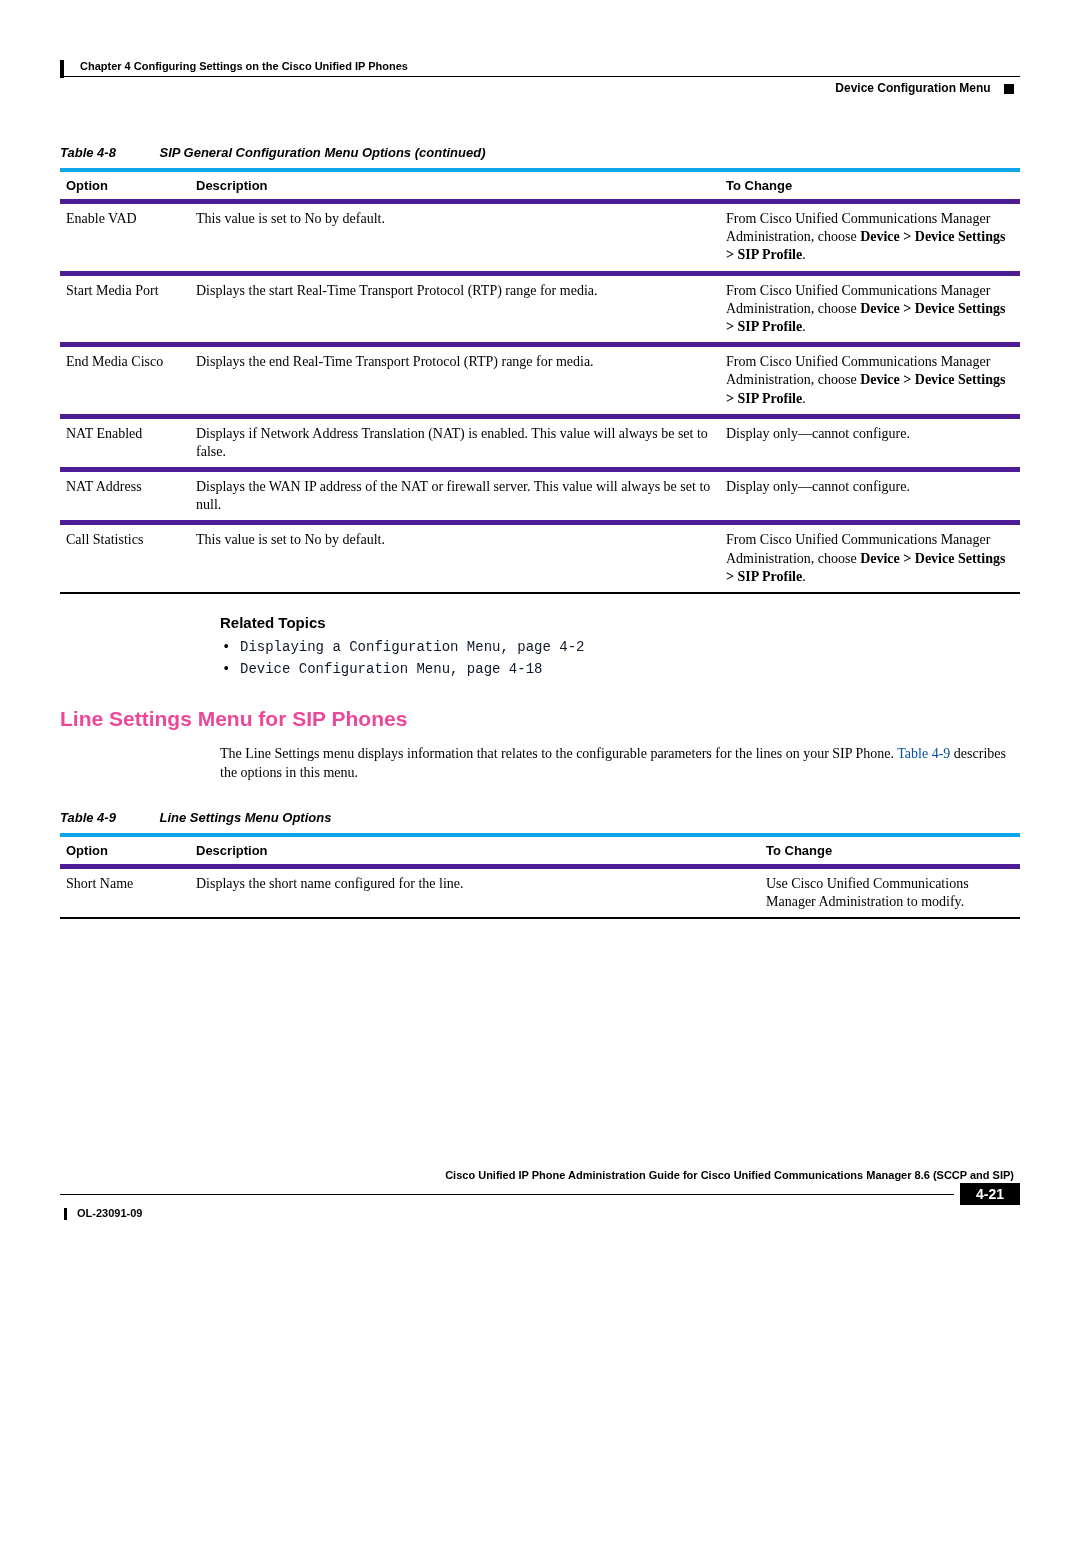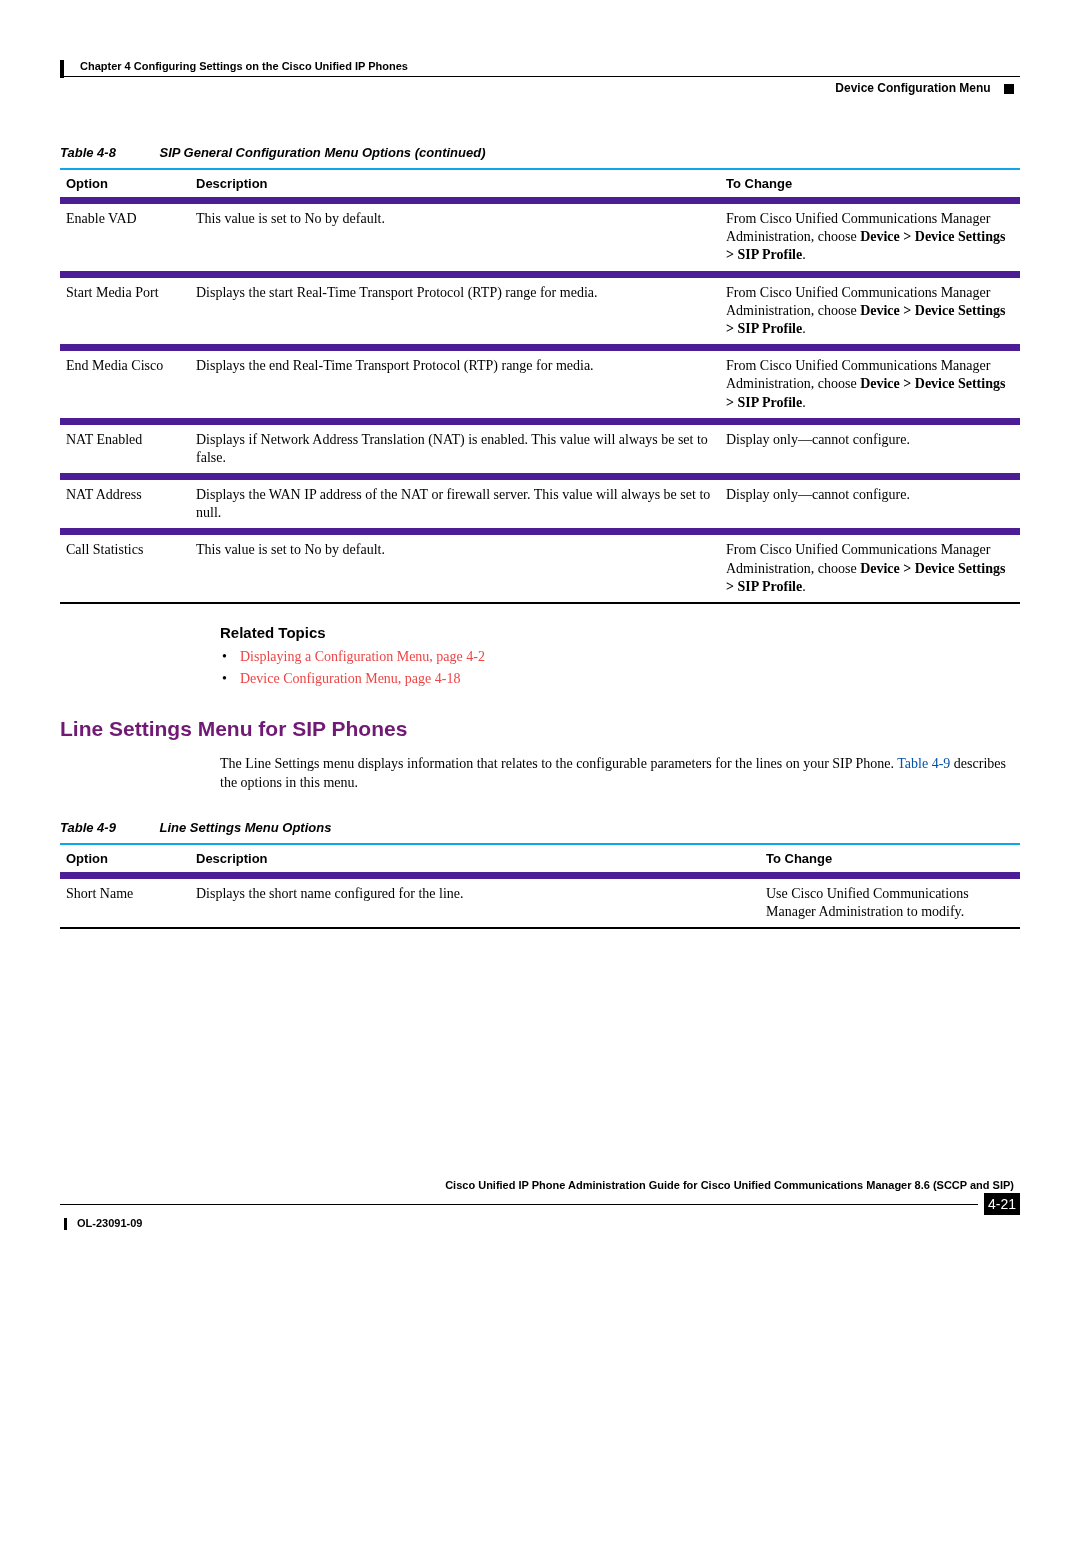--- a/index.html
+++ b/index.html
@@ -63,26 +63,26 @@
     border-collapse: collapse;
     width: 100%;
     margin-bottom: 20px;
     font-size: 14px;
   }
   thead th {
     font-family: Arial, Helvetica, sans-serif;
     font-size: 13px;
     font-weight: bold;
     text-align: left;
-    border-top: 2px solid #0ea5e9;
+    border-top: 4px solid #0ea5e9;
     border-bottom: 1px solid #000;
     padding: 6px 6px;
   }
   tbody td {
-    border-top: 7px solid #4c1d95;
+    border-top: 5px solid #4c1d95;
     vertical-align: top;
     padding: 6px 6px;
     line-height: 1.3;
   }
   tbody tr:last-child td {
     border-bottom: 2px solid #000;
   }
   .col-option { width: 130px; }
   .col-change { width: 300px; }
   .col-change9 { width: 260px; }
@@ -92,36 +92,37 @@
     font-size: 15px;
     font-weight: bold;
     margin: 18px 0 8px 160px;
   }
   ul.related {
     list-style: none;
     margin-left: 180px;
     margin-bottom: 30px;
   }
   ul.related li {
-    color: #ef4444;
+    color: #0f172a;
     font-size: 14px;
     margin-bottom: 6px;
+    font-family: Liberation Mono, monospace;
   }
   ul.related li::before {
     content: "•";
     color: #000;
     display: inline-block;
     width: 18px;
     margin-left: -18px;
   }
   h2 {
     font-family: Arial, Helvetica, sans-serif;
     font-size: 21px;
     font-weight: bold;
-    color: #701a75;
+    color: #ec4899;
     margin-bottom: 14px;
   }
   .body-para {
     margin-left: 160px;
     margin-bottom: 27px;
     line-height: 1.35;
   }
   .link { color: #0050aa; }
   .footer {
     position: relative;
@@ -143,22 +144,22 @@
     flex: 1;
     border: none;
     border-top: 1px solid #000;
     margin-right: 6px;
   }
   .footer .page-box {
     background: #000;
     color: #fff;
     font-family: Arial, Helvetica, sans-serif;
     font-size: 14px;
-    font-weight: normal;
-    padding: 3px 4px;
+    font-weight: bold;
+    padding: 3px 16px;
   }
   .footer .docnum {
     font-family: Arial, Helvetica, sans-serif;
     font-size: 11px;
     font-weight: bold;
     margin-top: 2px;
     margin-left: 4px;
   }
   .footer .docnum::before {
     content: "";

